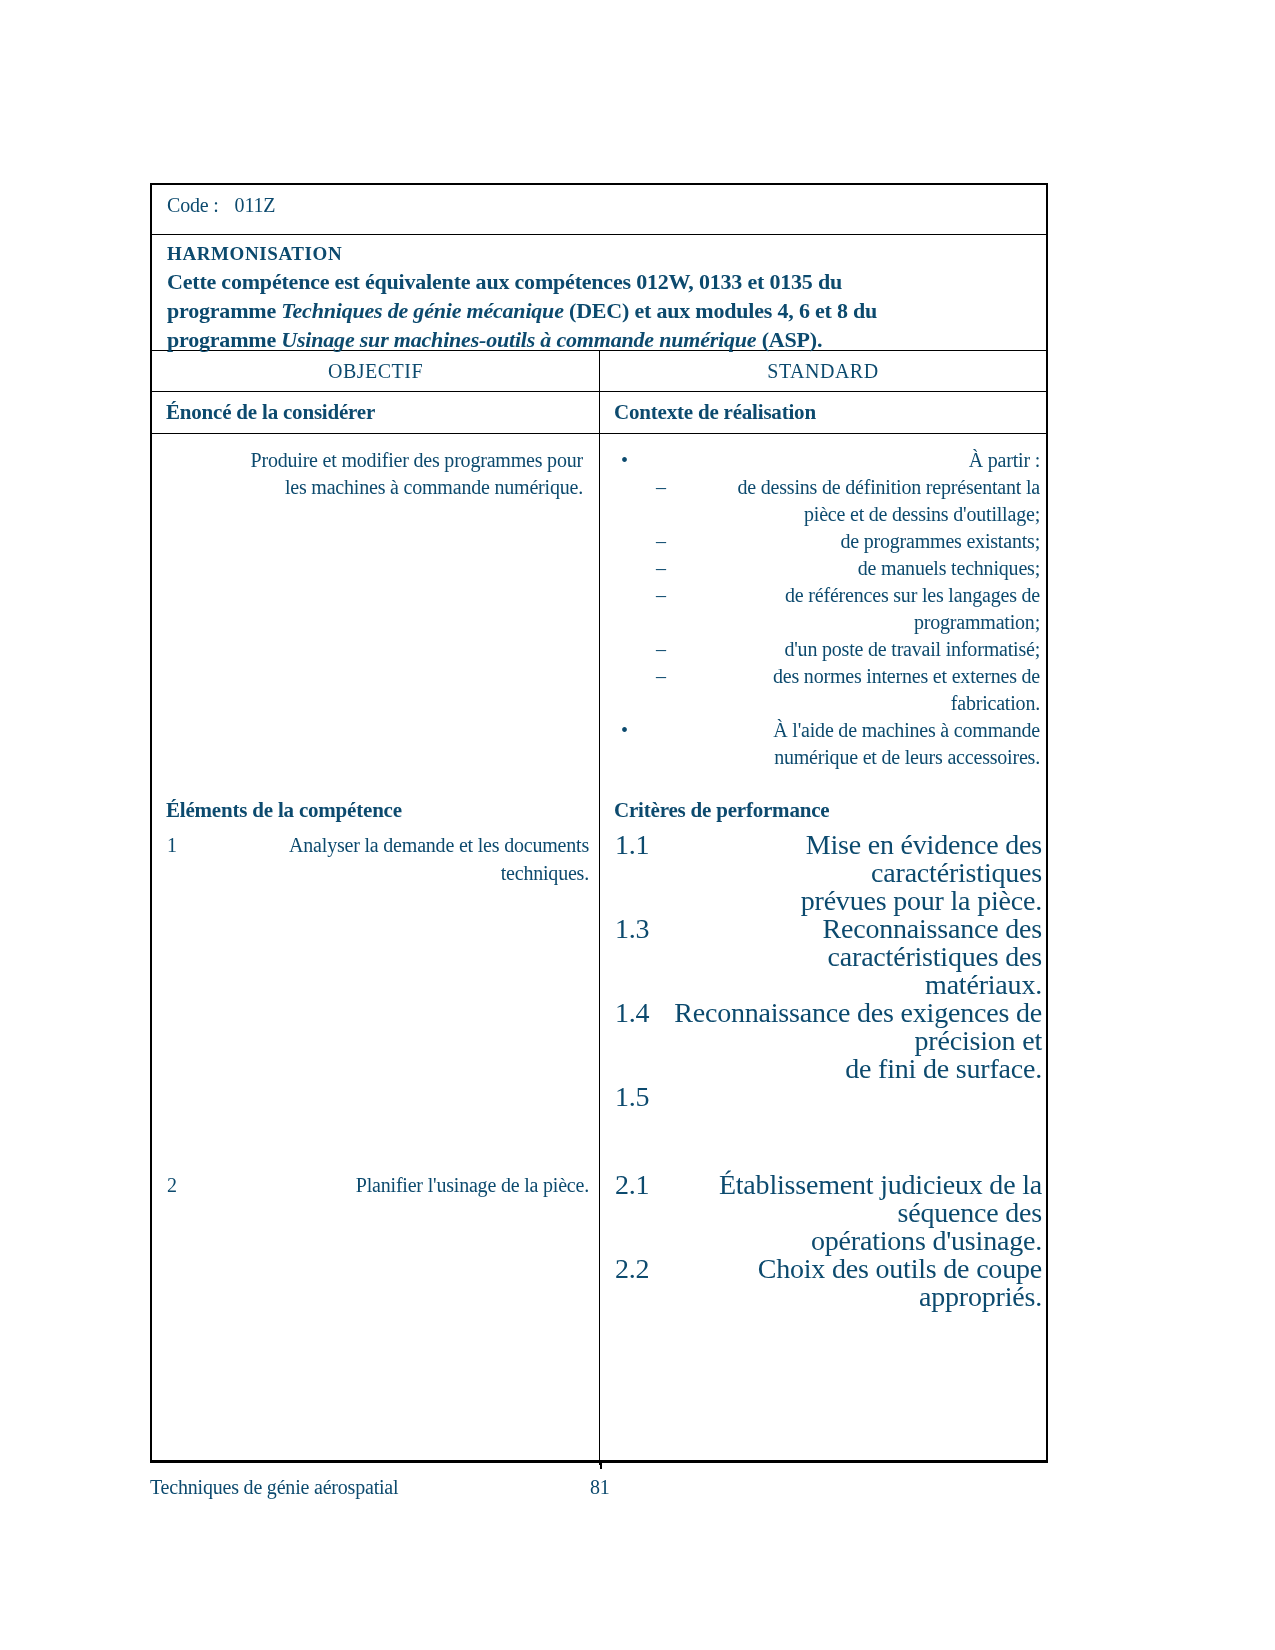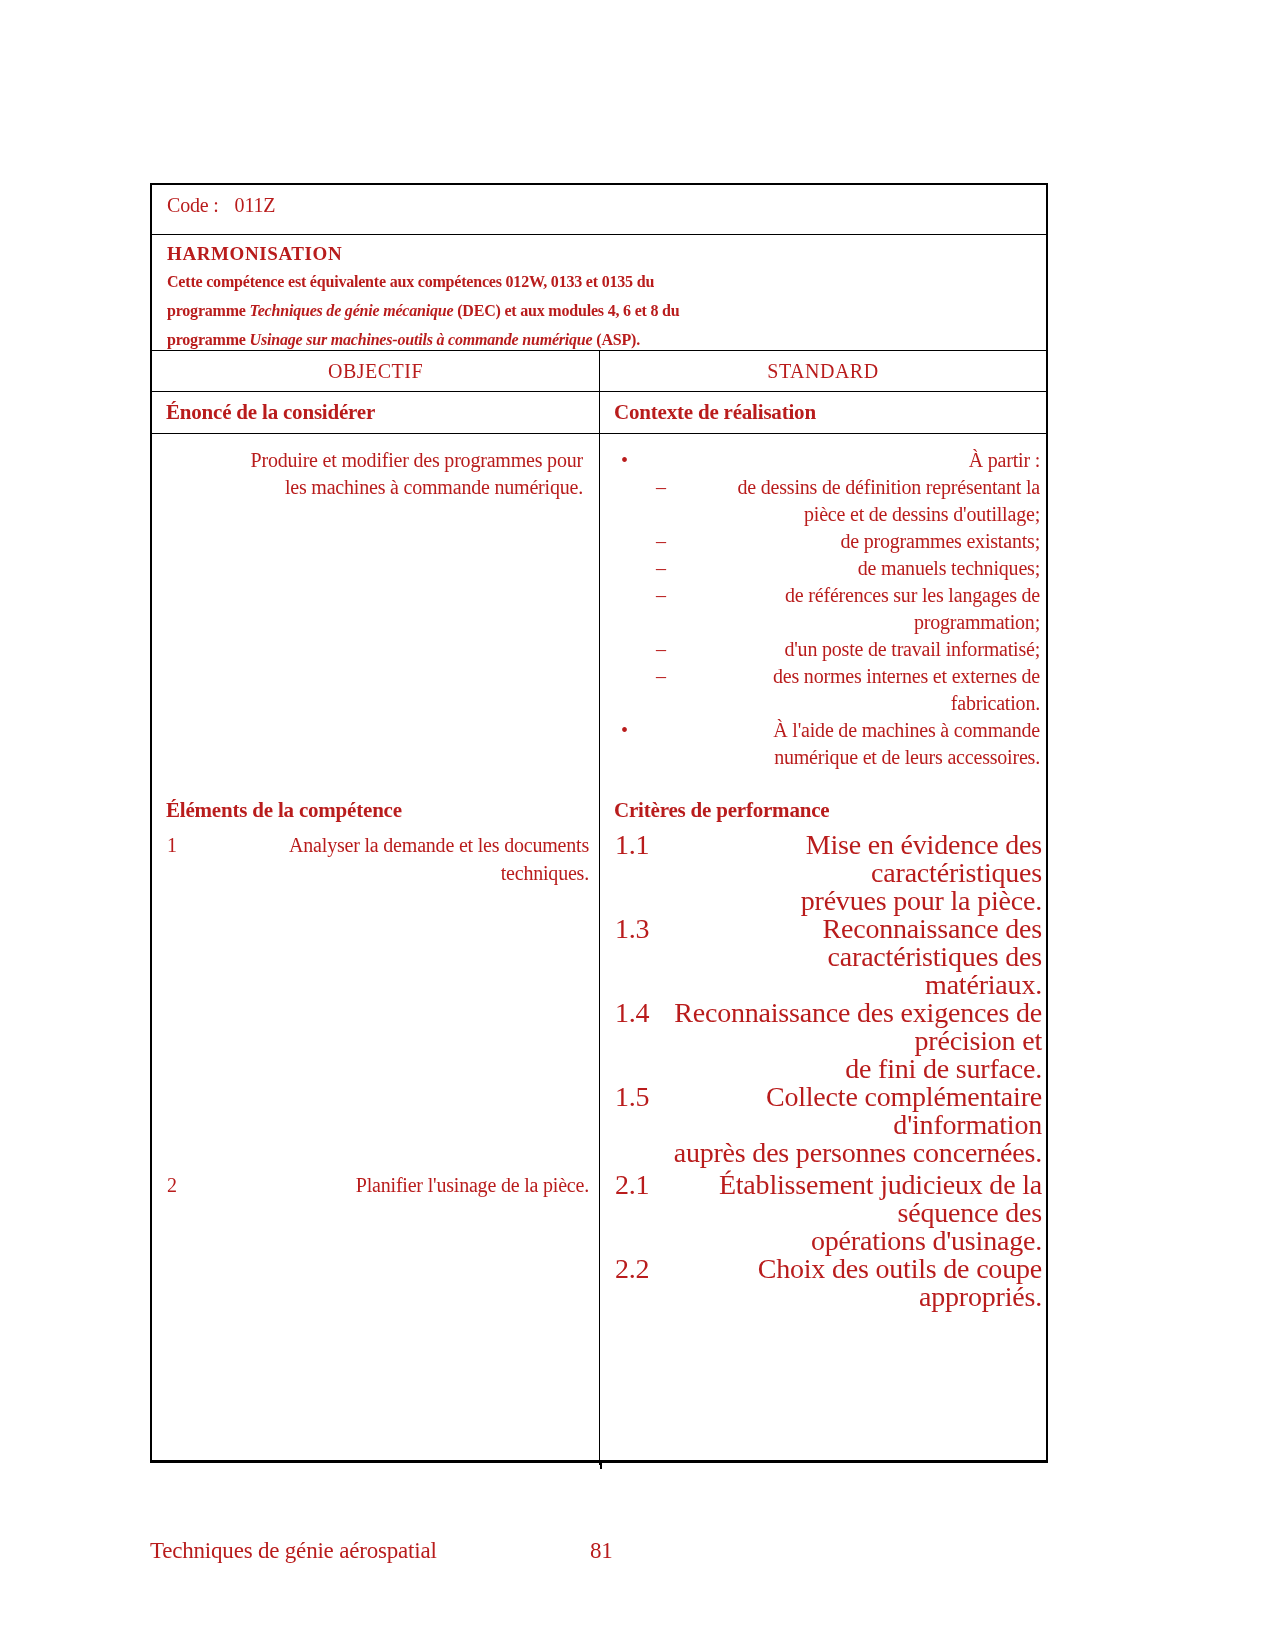--- a/index.html
+++ b/index.html
@@ -1,21 +1,21 @@
 <!DOCTYPE html>
 <html><head>
 <meta charset="utf-8">
 <style>
   html, body { margin: 0; padding: 0; background: #ffffff; }
   .page {
     position: relative;
     width: 1275px;
     height: 1650px;
     background: #ffffff;
-    color: #b91c1c;
+    color: #0c4a6e;
     font-family: "Liberation Serif", "DejaVu Serif", serif;
     letter-spacing: -0.2px;
     overflow: hidden;
   }
   .doc-table {
     position: absolute;
     left: 150px;
     top: 183px;
     width: 898px;
     height: 1280px;
@@ -32,21 +32,21 @@
   }
   .code-value { margin-left: 16px; }
   .row-harm {
     height: 116px;
     border-bottom: 1.5px solid #000;
     padding: 8px 15px 0 15px;
   }
   .harm-title { font-weight: bold; font-size: 19px; letter-spacing: 0.6px; }
   .harm-text {
     font-weight: bold;
-    font-size: 16px;
+    font-size: 22px;
     line-height: 29px;
     margin: 2px 0 0 0;
     max-width: 830px;
     white-space: pre-line;
     letter-spacing: -0.2px;
   }
   .seg-italic { font-style: italic; }
   .row-cols { display: flex; }
   .cell-left {
     width: 450px;
@@ -107,23 +107,23 @@
     position: absolute;
     left: 448px;
     bottom: -9px;
     width: 2px;
     height: 6px;
     background: #000;
   }
   .footer {
     position: absolute;
     left: 150px;
-    top: 1538px;
+    top: 1476px;
     width: 898px;
-    font-size: 23px;
+    font-size: 20px;
   }
   .footer .page-num { position: absolute; left: 440px; top: 0; text-align: center; }
 </style>
 </head>
 <body>
 
 <div class="page">
 
   <div class="doc-table">
 
@@ -225,22 +225,20 @@
             <span class="txt">Reconnaissance des caractéristiques des
 matériaux.</span>
           </div>
           <div class="crit-item">
             <span class="num">1.4</span>
             <span class="txt">Reconnaissance des exigences de précision et
 de fini de surface.</span>
           </div>
           <div class="crit-item">
             <span class="num">1.5</span>
-            <span class="txt">Collecte complémentaire d'information
-auprès des personnes concernées.</span>
           </div>
         </div>
 
         <div class="crit-group group-2">
           <div class="crit-item">
             <span class="num">2.1</span>
             <span class="txt">Établissement judicieux de la séquence des
 opérations d'usinage.</span>
           </div>
           <div class="crit-item">

